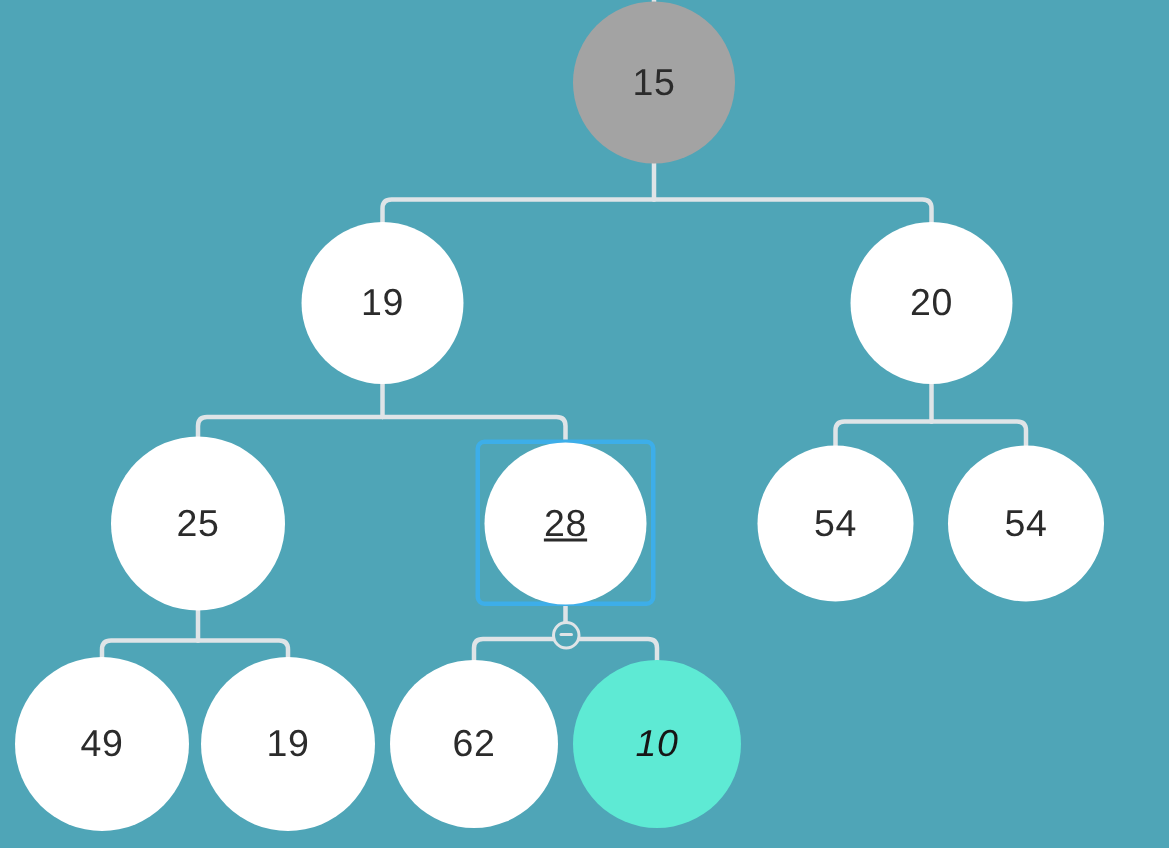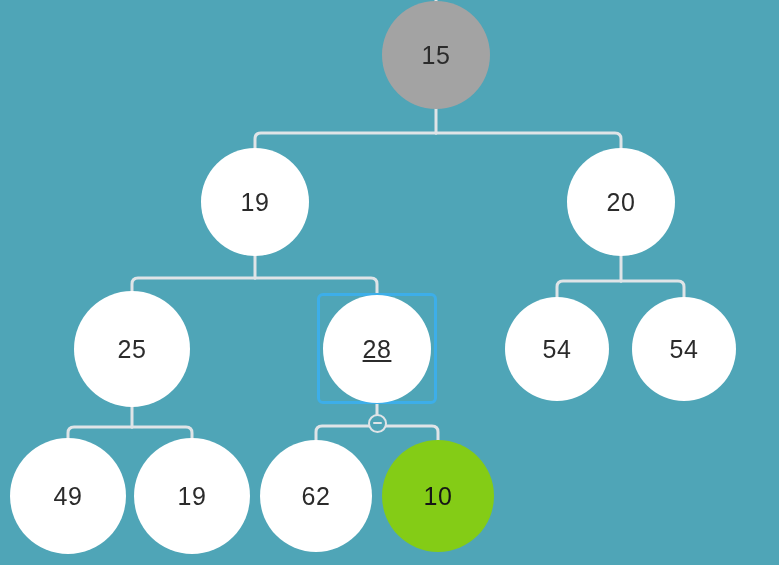--- a/index.html
+++ b/index.html
@@ -36,22 +36,23 @@
     font-size: 25px;
     font-weight: 400;
     letter-spacing: 0.5px;
     line-height: 1;
     box-sizing: border-box;
   }
   .tree-node.root-node {
     background: #a3a3a3;
   }
   .tree-node.removed-node {
-    background: #84cc16;
+    background: #5eead4;
     color: #161616;
+    font-style: italic;
   }
   .selection-box {
     position: absolute;
     border: 3px solid #3daee9;
     border-radius: 6px;
     box-sizing: border-box;
     background: transparent;
   }
   .collapse-toggle {
     position: absolute;

